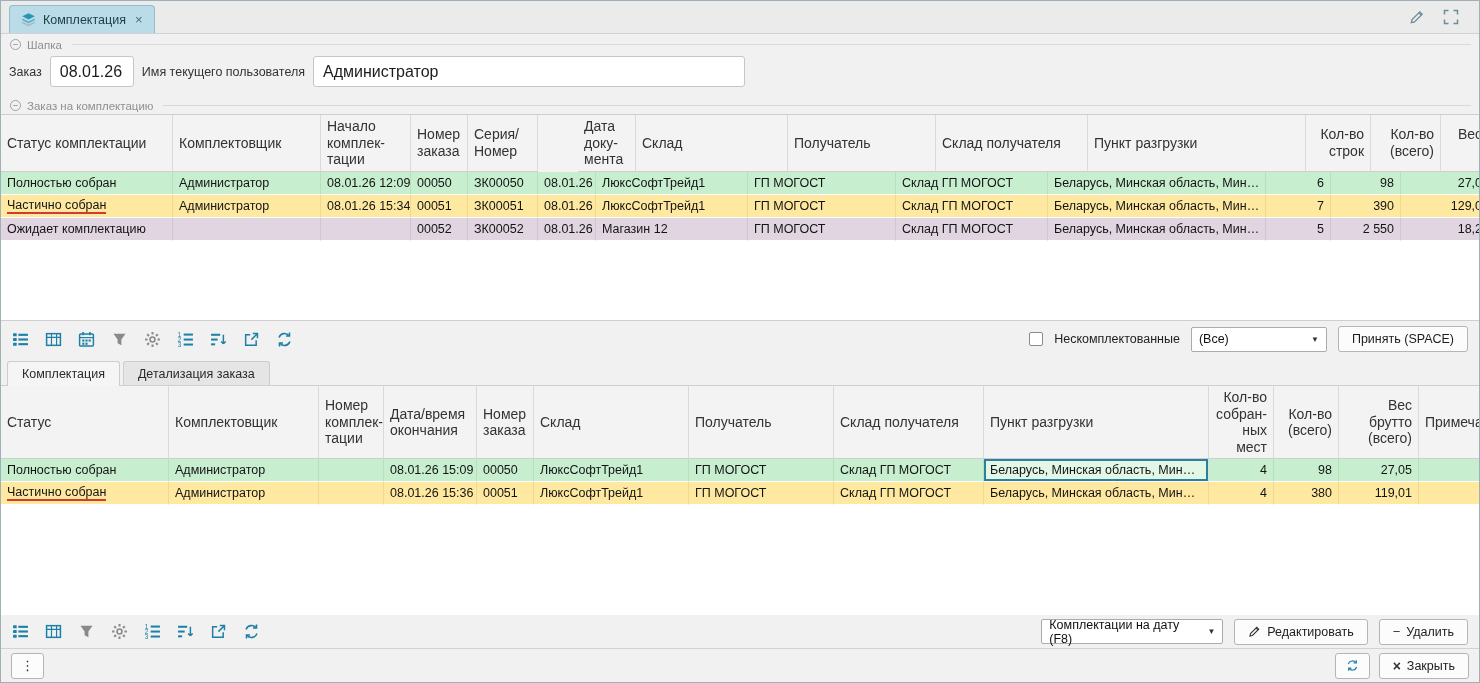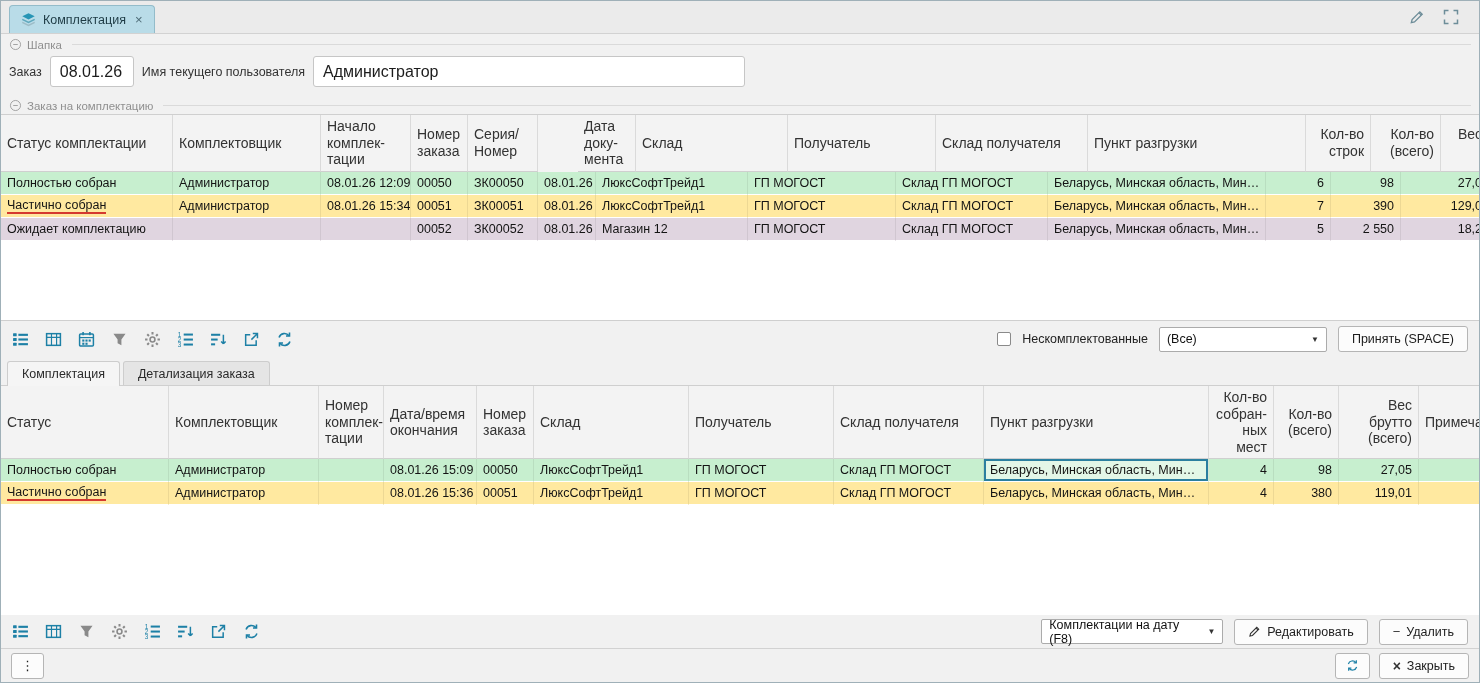--- a/index.html
+++ b/index.html
@@ -66,21 +66,21 @@
   .icon-btn.teal { color:#1d80a6; }
   .icon-btn.gray { color:#8a8a8a; }
   .toolbar-right { margin-left:auto; display:flex; align-items:center; gap:11px; }
 
   .checkbox { width:14px; height:14px; border:1px solid #8a8a8a; background:#fff; border-radius:2px; }
   .cb-label { font-size:12.5px; color:#222; }
 
   .sel { height:25px; border:1px solid #ababab; border-radius:2px; background:#fff;
     display:flex; align-items:center; justify-content:space-between; padding:0 7px; gap:8px;
     font-size:12.5px; color:#111; cursor:pointer; }
-  .sel-all { width:168px;align-items:center; }
+  .sel-all { width:136px;align-items:center; }
   .sel-mode { width:182px; }
   .sel-arrow { font-size:8px; color:#333; }
 
   .btn { height:26px; border:1px solid #b5b5b5; background:#fcfcfc; border-radius:3px;
     display:inline-flex; align-items:center; justify-content:center; gap:6px; padding:0 13px;
     font-size:12.5px; color:#1d1d1d; font-family:inherit; cursor:pointer; }
   .btn-ico.dark { color:#333; }
   .btn-ico.teal { color:#1d80a6; }
   .minus-glyph { font-size:13px; color:#333; }
   .x-glyph { font-size:14px; color:#333; font-weight:bold; line-height:1; }

